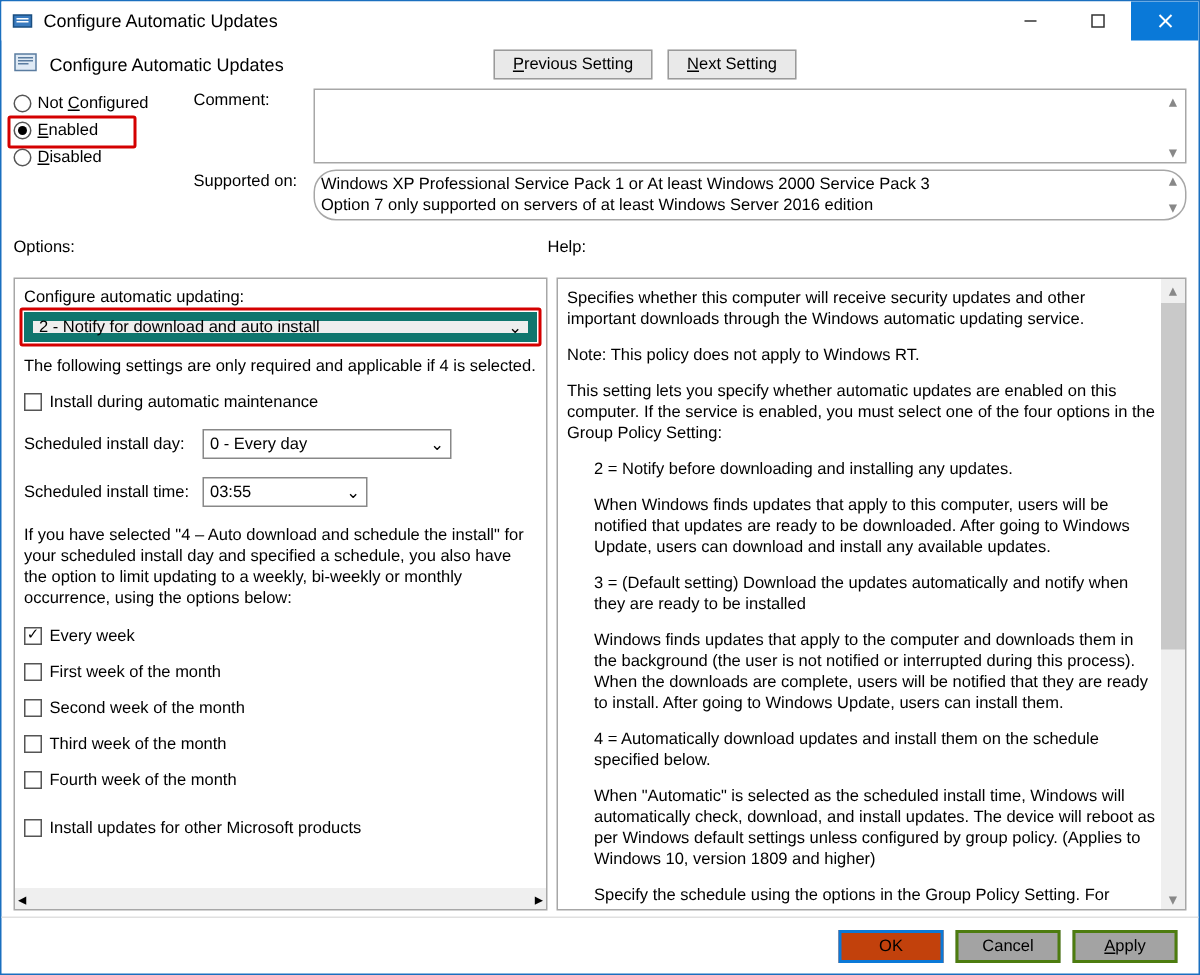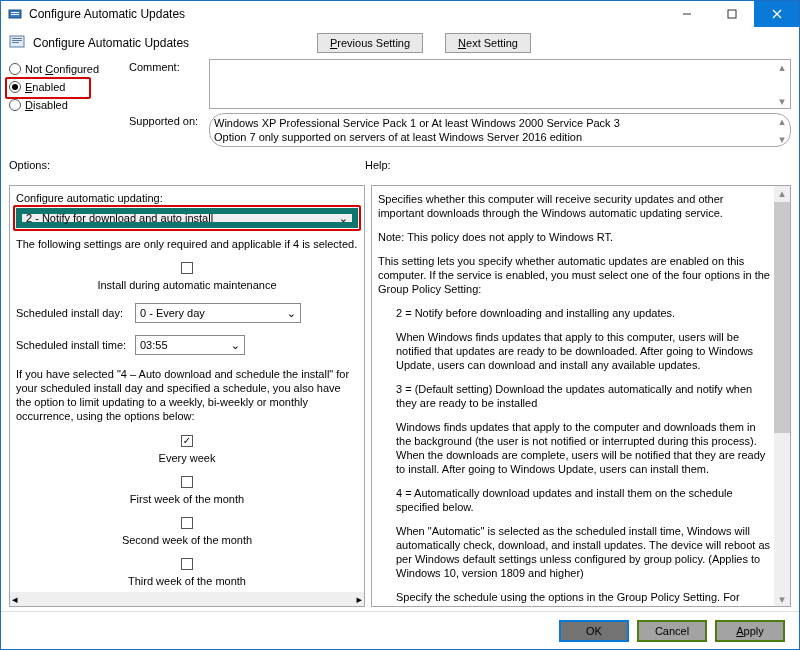--- a/index.html
+++ b/index.html
@@ -7,21 +7,21 @@
   .window { width: 800px; height: 650px; border: 1px solid #1a6fbf; display: flex; flex-direction: column; }
   .titlebar { height: 26px; background: #fff; display: flex; align-items: center; padding: 0 0 0 6px; }
   .titlebar .app-icon { width: 16px; height: 16px; margin-right: 6px; display:flex; align-items:center; justify-content:center;}
   .title-text { flex: 1; font-size: 12px; }
   .winctl { display:flex; }
   .winbtn { width:45px; height:26px; display:flex; align-items:center; justify-content:center; }
   .winbtn.close { background:#0a79d8; color:#fff; }
   .winbtn svg { display:block; }
   .header-row { padding: 6px 8px 4px 8px; display:flex; align-items:center; gap:8px; }
   .page-title { font-size:12px; }
-  .navbtns { margin-left:auto; display:flex; gap:22px; margin-right:260px;justify-content:center;}
+  .navbtns { margin-left:auto; display:flex; gap:10px; margin-right:260px;justify-content:center;}
   button.nav { padding:3px 12px; background:#e9e9e9; border:1px solid #9a9a9a; }
   .state-row { display:flex; padding:2px 8px 0 8px; }
   .radios { width:120px; padding-top:4px;text-align:right;}
   .radio-line { display:flex; align-items:center; gap:4px; margin-bottom:6px; position:relative;}
   .radio { width:12px; height:12px; border:1px solid #555; border-radius:50%; display:inline-flex; align-items:center; justify-content:center;}
   .radio.sel::after { content:""; width:6px; height:6px; border-radius:50%; background:#000;}
   .highlight { position:absolute; border:2px solid #d40000; border-radius:2px; pointer-events:none;}
   .enabled-highlight { left:-4px; top:-4px; width:86px; height:22px;}
   .meta-col { flex:1; }
   .meta-line { display:flex; margin-bottom:4px; align-items:flex-start;}
@@ -35,37 +35,37 @@
   .panes { flex:1; display:flex; gap:6px; padding:0 8px 4px 8px; min-height:0;}
   .pane { border:1px solid #a7a7a7; padding:6px; overflow:hidden; position:relative;margin-top:12px;}
   .pane.left { width:356px; display:flex; flex-direction:column;}
   .pane.right { flex:1; }
   .opt-label { margin-bottom:4px;}
   .select { width:100%; height:20px; border:6px solid #0f766e; background:#eee; padding:0 4px; display:flex; align-items:center; position:relative;}
   .select .chev { margin-left:auto; }
   .sel-wrap { position:relative; margin-bottom:6px;}
   .sel-highlight { position:absolute; left:-3px; top:-3px; right:-3px; bottom:-3px; border:2px solid #d40000; border-radius:2px; pointer-events:none;}
   .hint { margin:4px 0 6px 0;}
-  .chk-line { display:flex; align-items:center; gap:5px; margin:6px 0;flex-direction:column;}
+  .chk-line { display:flex; align-items:center; gap:5px; margin:6px 0;}
   .chk { width:12px; height:12px; border:1px solid #555; display:inline-flex; align-items:center; justify-content:center; font-size:10px; line-height:10px;}
   .chk.on::after { content:"✓"; font-size:10px;}
   .sched-row { display:flex; align-items:center; gap:3px; margin:6px 0;}
   .sched-row .lab { width:116px;}
   .dd { width:166px; height:20px; border:1px solid #888; display:flex; align-items:center; padding:0 4px;}
   .dd .chev{ margin-left:auto;}
   .para { margin:6px 0; line-height:14px;}
   .left-scroll { position:absolute; left:0; right:0; bottom:0; height:14px; background:#efefef; display:flex; align-items:center; justify-content:space-between; padding:0 2px;}
   .help-inner { position:absolute; inset:0; padding:6px 20px 6px 6px; overflow:hidden; line-height:14px;}
   .help-inner p { margin:0 0 10px 0;}
   .help-inner .indent { padding-left:18px;}
   .help-scroll { position:absolute; right:0; top:0; bottom:0; width:16px; background:#efefef; display:flex; flex-direction:column;}
   .thumb { background:#c9c9c9; }
   .footer { height:38px; display:flex; align-items:center; justify-content:flex-end; gap:8px; padding:0 14px; border-top:1px solid #e0e0e0;}
   button.dlg { width:70px; height:22px; border:2px solid #4d7c0f; background:#a3a3a3;}
-  button.dlg.primary { border:2px solid #0a79d8; background:#737373;}
+  button.dlg.primary { border:2px solid #0a79d8; background:#c2410c;}
   .u { text-decoration: underline; }
 </style>
 </head>
 <body>
 
 <div class="window">
 
   <div class="titlebar">
     <span class="app-icon">
       <svg width="14" height="14" viewBox="0 0 14 14">

